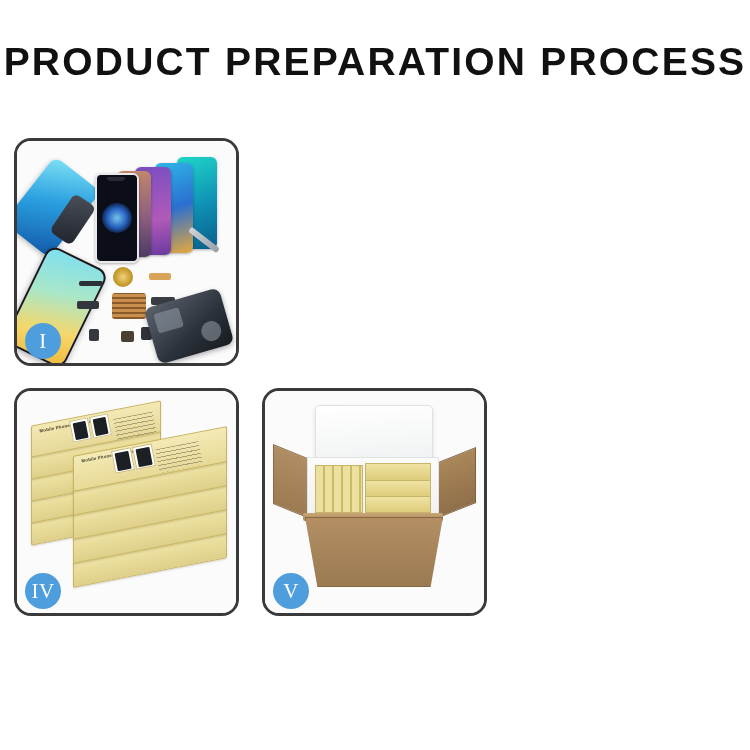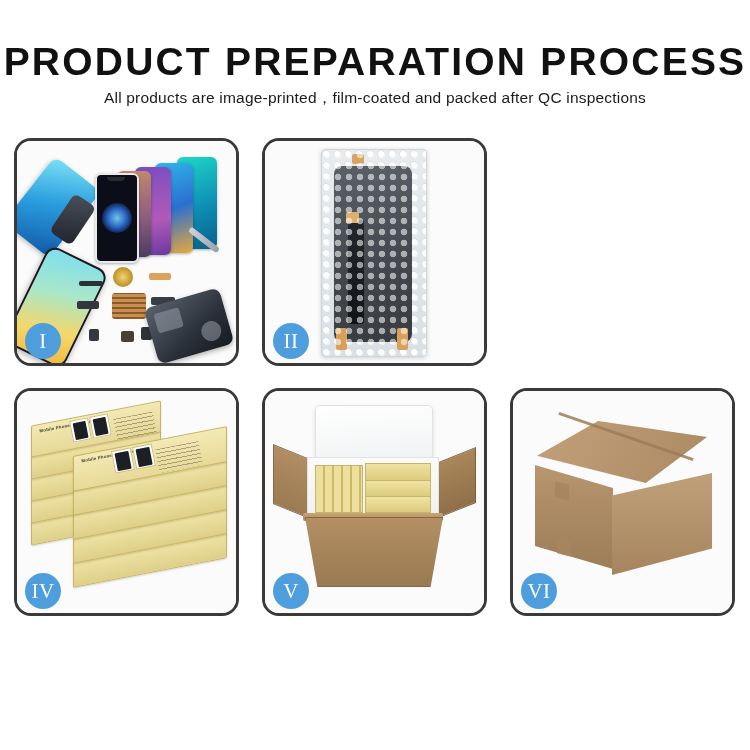--- a/index.html
+++ b/index.html
@@ -197,21 +197,20 @@
     transform:skewY(14deg);}
   .c6tapeB{position:absolute;left:44px;top:148px;width:14px;height:16px;background:#a8855d;opacity:.85;
     transform:skewY(14deg);}
 </style>
 </head>
 <body>
 
 <div class="page">
 
   <div class="title">PRODUCT PREPARATION PROCESS</div>
-  <div class="subtitle">All products are image-printed，film-coated and packed after QC inspections</div>
 
   <div class="grid">
 
     <div class="row">
 
       <div class="card">
         <div class="clip p1">
           <div class="tilted"></div>
           <div class="fan">
             <i class="f5"></i>
@@ -231,34 +230,20 @@
           <div class="flexd"></div>
           <div class="scr1"></div>
           <div class="scr2"></div>
           <div class="scr3"></div>
           <div class="tweez"></div>
           <div class="chassis"></div>
         </div>
         <div class="badge">I</div>
       </div>
 
-      <div class="card">
-        <div class="clip p2">
-          <div class="bubblepack">
-            <div class="screenin"></div>
-            <div class="flexstrip"></div>
-            <div class="tapea"></div>
-            <div class="tapeb"></div>
-            <div class="tapec"></div>
-            <div class="taped"></div>
-            <div class="bubbleover"></div>
-          </div>
-        </div>
-        <div class="badge">II</div>
-      </div>
 
 
     </div>
 
     <div class="row">
 
       <div class="card">
         <div class="clip p4">
           <div class="stack">
             <div class="sbox sback5"></div>
@@ -305,27 +290,16 @@
             <span class="yb2"></span>
             <span class="yb3"></span>
             <span class="yb4"></span>
           </div>
           <div class="cartTopEdge"></div>
           <div class="cartBody"></div>
         </div>
         <div class="badge">V</div>
       </div>
 
-      <div class="card">
-        <div class="clip p6">
-          <div class="c6top"></div>
-          <div class="c6seam"></div>
-          <div class="c6left"></div>
-          <div class="c6right"></div>
-          <div class="c6tapeA"></div>
-          <div class="c6tapeB"></div>
-        </div>
-        <div class="badge">VI</div>
-      </div>
 
     </div>
   </div>
 </div>
 
 </body></html>

